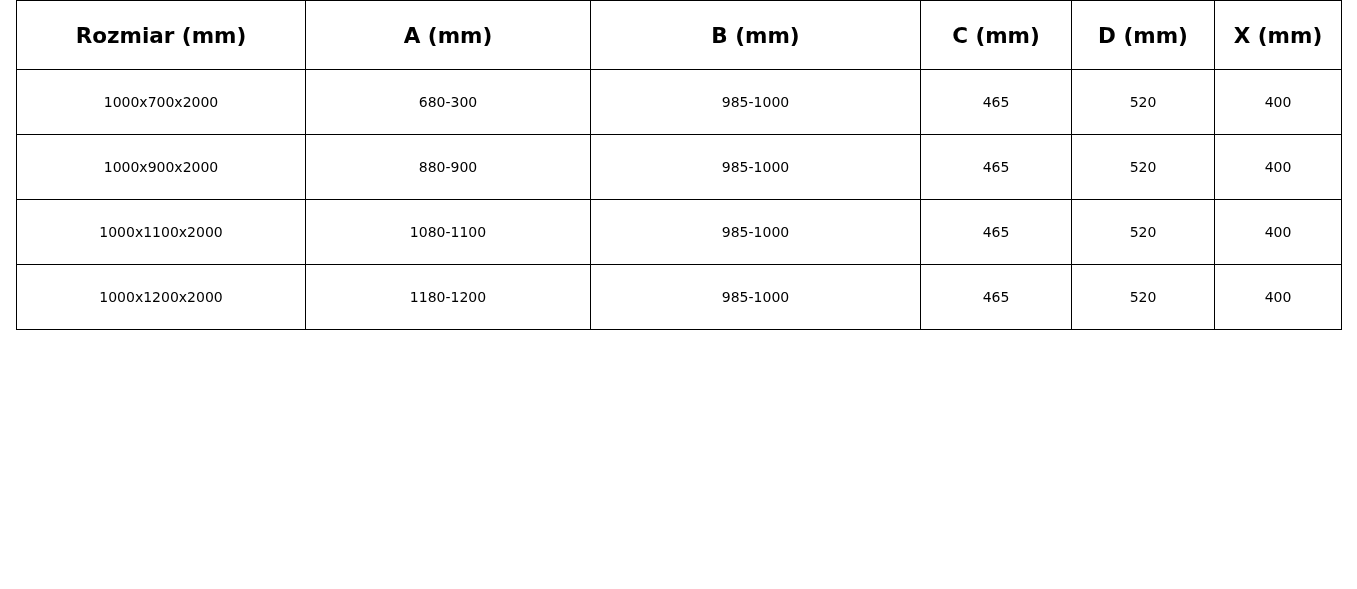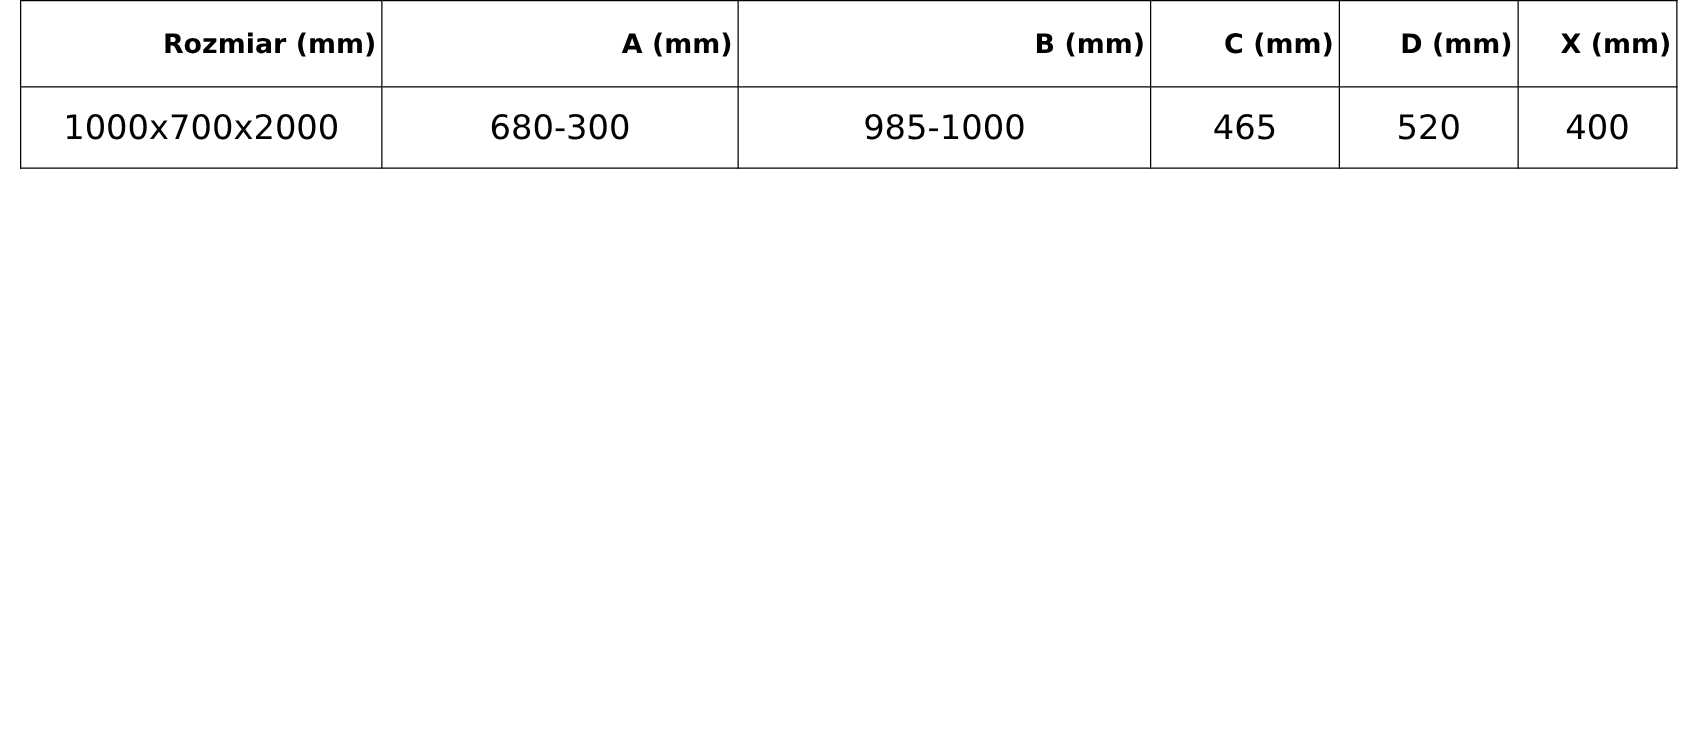--- a/index.html
+++ b/index.html
@@ -24,29 +24,28 @@
     width: 1325px;
     margin: 0 16px;
     table-layout: fixed;
   }
   table.dim-table th,
   table.dim-table td {
     border: 1px solid #000000;
     text-align: center;
     vertical-align: middle;
     height: 64px;
-    font-size: 27px;
+    font-size: 14px;
     padding: 0 4px;
     white-space: nowrap;
   }
   table.dim-table th {
     font-weight: bold;
     height: 68px;
     font-size: 21.5px;
-    text-align: right;
   }
   
   col.c0 { width: 289px; }
   col.c1 { width: 285px; }
   col.c2 { width: 330px; }
   col.c3 { width: 151px; }
   col.c4 { width: 143px; }
   col.c5 { width: 127px; }
 </style>
 </head>
@@ -74,15 +73,39 @@
     </thead>
     <tbody>
       <tr>
         <td>1000x700x2000</td>
         <td>680-300</td>
         <td>985-1000</td>
         <td>465</td>
         <td>520</td>
         <td>400</td>
       </tr>
+      <tr>
+        <td>1000x900x2000</td>
+        <td>880-900</td>
+        <td>985-1000</td>
+        <td>465</td>
+        <td>520</td>
+        <td>400</td>
+      </tr>
+      <tr>
+        <td>1000x1100x2000</td>
+        <td>1080-1100</td>
+        <td>985-1000</td>
+        <td>465</td>
+        <td>520</td>
+        <td>400</td>
+      </tr>
+      <tr>
+        <td>1000x1200x2000</td>
+        <td>1180-1200</td>
+        <td>985-1000</td>
+        <td>465</td>
+        <td>520</td>
+        <td>400</td>
+      </tr>
     </tbody>
   </table>
 </div>
 
 </body></html>

